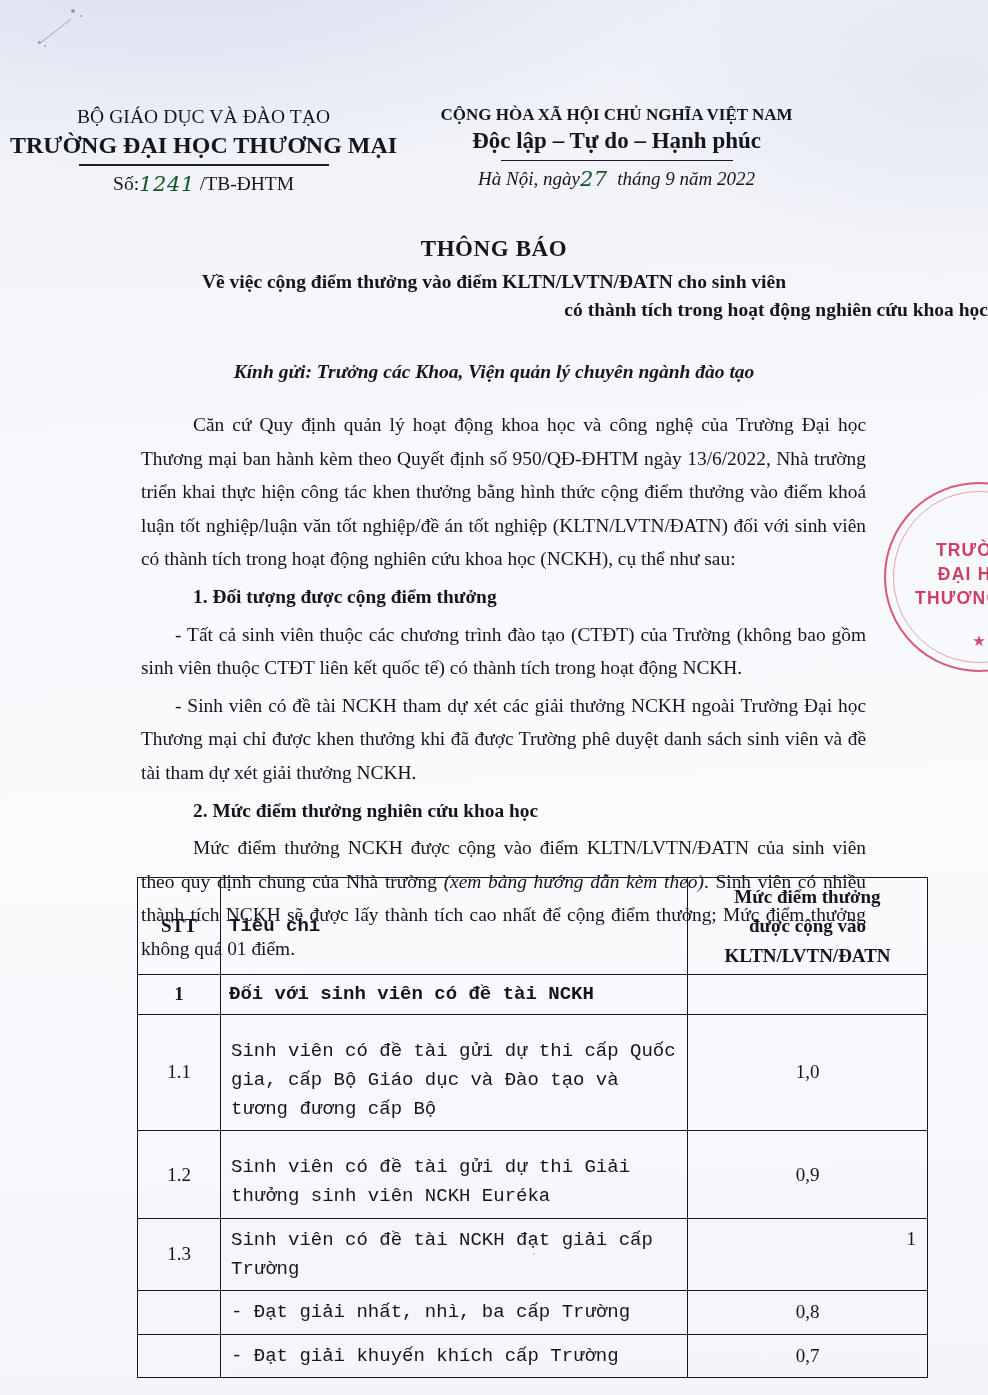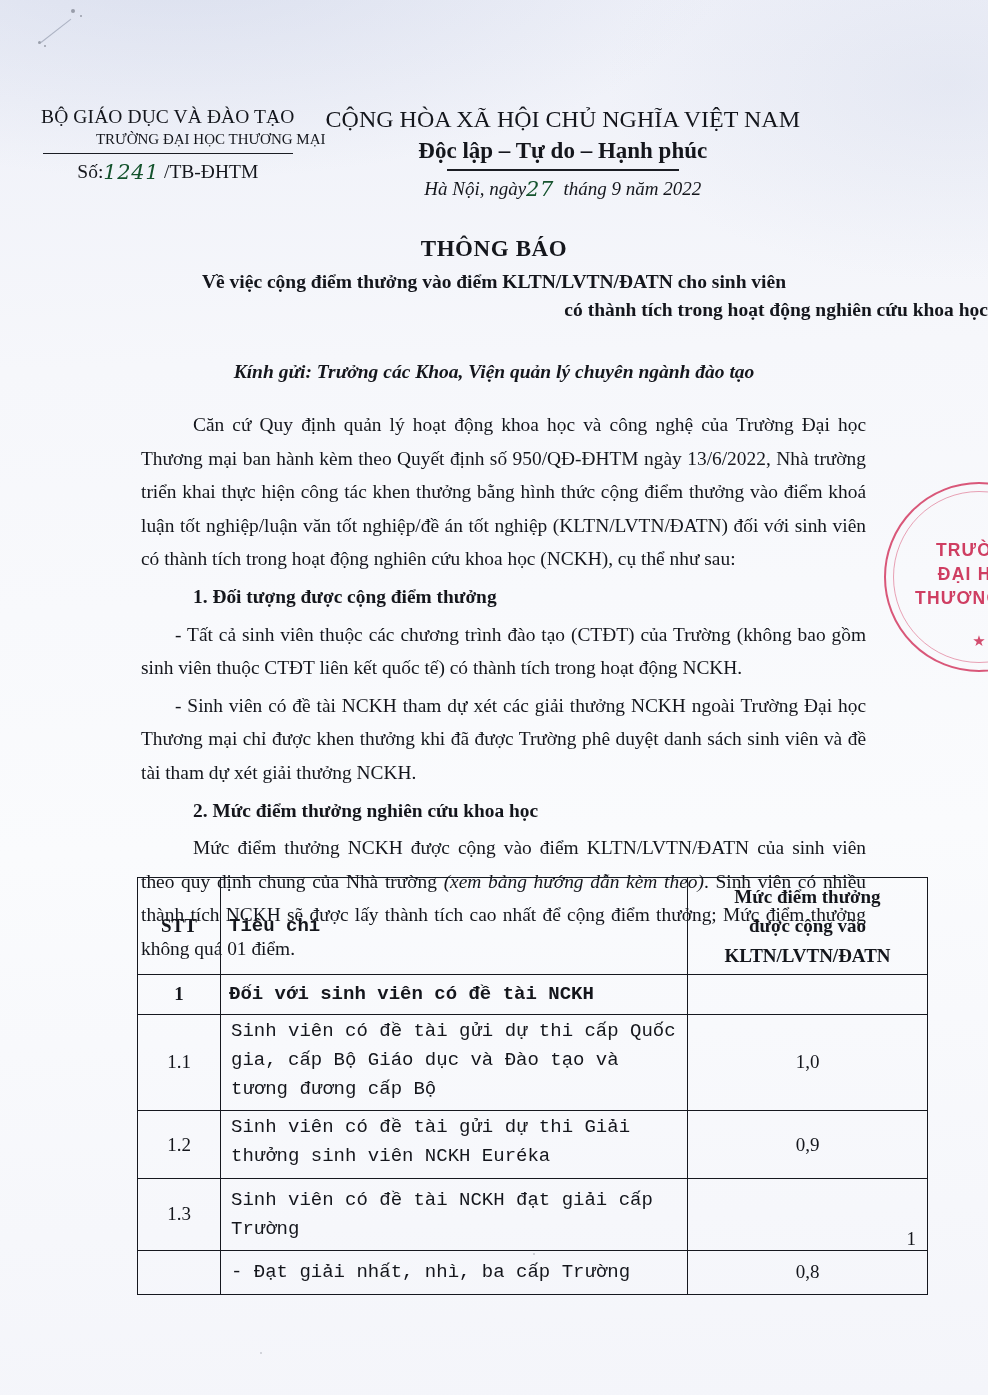--- a/index.html
+++ b/index.html
@@ -46,46 +46,47 @@
 
   .content { position: relative; }
 
   
   .doc-header {
     position: absolute;
     top: 104px;
     left: 0;
     width: 800px;
     display: flex;
+    gap: 36px;
   }
   .hdr-left {
     width: 440px;
     text-align: center;
     padding-left: 10px;
   }
   .hdr-right {
     width: 500px;
     text-align: center;
   }
   .hdr-line1-left {
     font-size: 19.5px;
     letter-spacing: .1px;
     line-height: 1.32;
     white-space: nowrap;
   }
   .hdr-line2-left {
-    font-size: 15px;
-    font-weight: normal;
+    font-size: 24px;
+    font-weight: bold;
     line-height: 1.32;
     white-space: nowrap;
     text-align: right;
   }
   .hdr-line1-right {
-    font-size: 24px;
-    font-weight: normal;
+    font-size: 17px;
+    font-weight: bold;
     line-height: 1.32;
     white-space: nowrap;
   }
   .hdr-line2-right {
     font-size: 23px;
     font-weight: bold;
     line-height: 1.32;
     white-space: nowrap;
   }
   .rule {
@@ -198,21 +199,21 @@
   thead th {
     font-weight: bold;
     text-align: center;
     line-height: 1.5;
     padding: 9px 6px;
   }
   thead .th-score { line-height: 1.55; }
 
   tbody td { line-height: 1.5; }
   tbody tr.group td { font-weight: bold; padding: 5px 8px; }
-  tbody td.crit-2line { padding: 2px 10px 7px 10px; line-height: 1.52; }
+  tbody td.crit-2line { padding: 22px 10px 7px 10px; line-height: 1.52; }
   tbody td.crit-1line { padding: 7px 10px; }
 
   
   .stamp {
     position: absolute;
     top: 482px;
     left: 884px;
     width: 190px;
     height: 190px;
     pointer-events: none;
@@ -344,20 +345,25 @@
           </tr>
           <tr>
             <td class="col-stt">1.3</td>
             <td class="col-crit crit-1line">Sinh viên có đề tài NCKH đạt giải cấp Trường</td>
             <td class="col-score"></td>
           </tr>
           <tr>
             <td class="col-stt"></td>
             <td class="col-crit crit-1line">- Đạt giải nhất, nhì, ba cấp Trường</td>
             <td class="col-score">0,8</td>
+          </tr>
+          <tr>
+            <td class="col-stt"></td>
+            <td class="col-crit crit-1line">- Đạt giải khuyến khích cấp Trường</td>
+            <td class="col-score">0,7</td>
           </tr>
         </tbody>
       </table>
     </div>
 
     <div class="stamp">
       <div class="stamp-ring"></div>
       <div class="stamp-ring-inner"></div>
       <div class="stamp-text">
         <div>TRƯỜNG</div>

